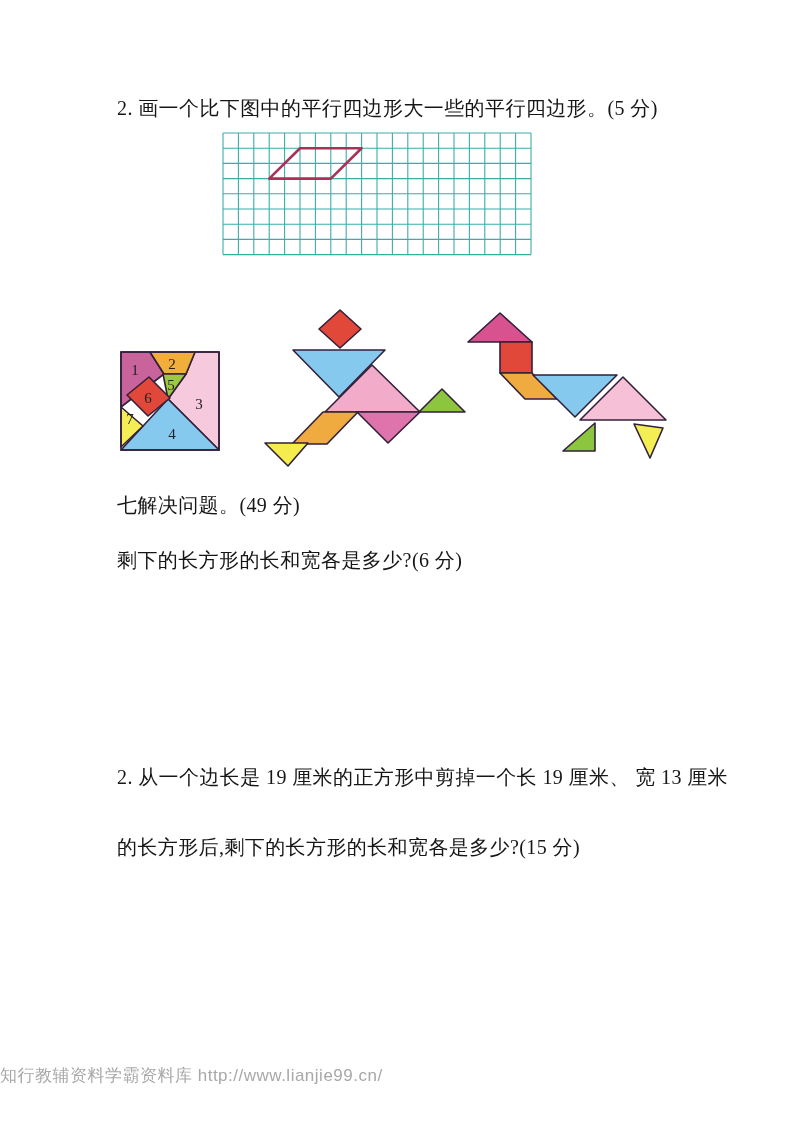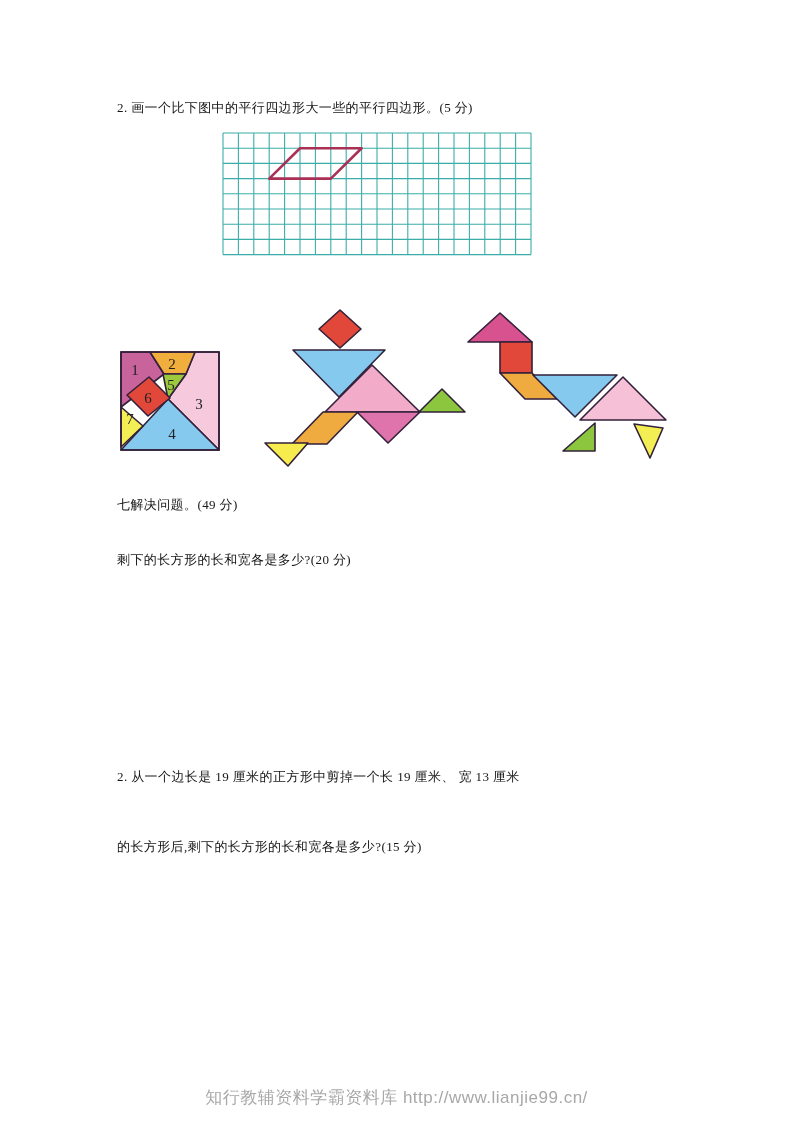--- a/index.html
+++ b/index.html
@@ -1,28 +1,28 @@
 <!DOCTYPE html>
 <html><head>
 <meta charset="utf-8">
 <style>
   html,body{margin:0;padding:0;background:#ffffff;}
   .page{
     position:relative;width:793px;height:1122px;background:#ffffff;
     font-family:"Liberation Serif","DejaVu Serif",serif;overflow:hidden;
   }
   .t{
-    position:absolute;left:117px;font-size:13px;line-height:22px;
+    position:absolute;left:117px;font-size:20px;line-height:22px;
     color:#161616;letter-spacing:0.4px;white-space:pre;
   }
   .abs{position:absolute;overflow:visible;}
   .footer{
-    position:absolute;left:0;right:0;top:1064px;text-align:center;
+    position:absolute;left:0;right:0;top:1064px;text-align:left;
     font-family:"Liberation Sans","DejaVu Sans",sans-serif;
-    font-size:17px;color:#a8a8a8;letter-spacing:0.5px;margin-top:22px;
+    font-size:17px;color:#a8a8a8;letter-spacing:0.5px;
   }
   svg text{
     font-family:"Liberation Serif","DejaVu Serif",serif;
     font-size:15px;fill:#222222;
   }
 </style>
 </head>
 <body>
 
 <div class="page">
@@ -98,21 +98,21 @@
       <polygon points="50,73 82,73 107,99 75,99" fill="#efab3f" stroke="#33203a" stroke-width="1.6" stroke-linejoin="round"></polygon>
       <polygon points="83,75 167,75 125,117" fill="#85c9ef" stroke="#33203a" stroke-width="1.6" stroke-linejoin="round"></polygon>
       <polygon points="173,77 130,120 216,120" fill="#f6c0d6" stroke="#33203a" stroke-width="1.6" stroke-linejoin="round"></polygon>
       <polygon points="113,151 145,151 145,123" fill="#8cc63e" stroke="#33203a" stroke-width="1.6" stroke-linejoin="round"></polygon>
       <polygon points="184,124 213,128 200,158" fill="#f4ee55" stroke="#33203a" stroke-width="1.6" stroke-linejoin="round"></polygon>
     </svg>
 
   <div class="t" style="top:494px">七解决问题。(49 分)</div>
 
 
-  <div class="t" style="top:549px">剩下的长方形的长和宽各是多少?(20 分)</div>
+  <div class="t" style="top:549px">剩下的长方形的长和宽各是多少?(6 分)</div>
 
   <div class="t" style="top:766px">2. 从一个边长是 19 厘米的正方形中剪掉一个长 19 厘米、 宽 13 厘米</div>
 
   <div class="t" style="top:836px">的长方形后,剩下的长方形的长和宽各是多少?(15 分)</div>
 
   <div class="footer">知行教辅资料学霸资料库 http://www.lianjie99.cn/</div>
 
 </div>
 
 </body></html>

